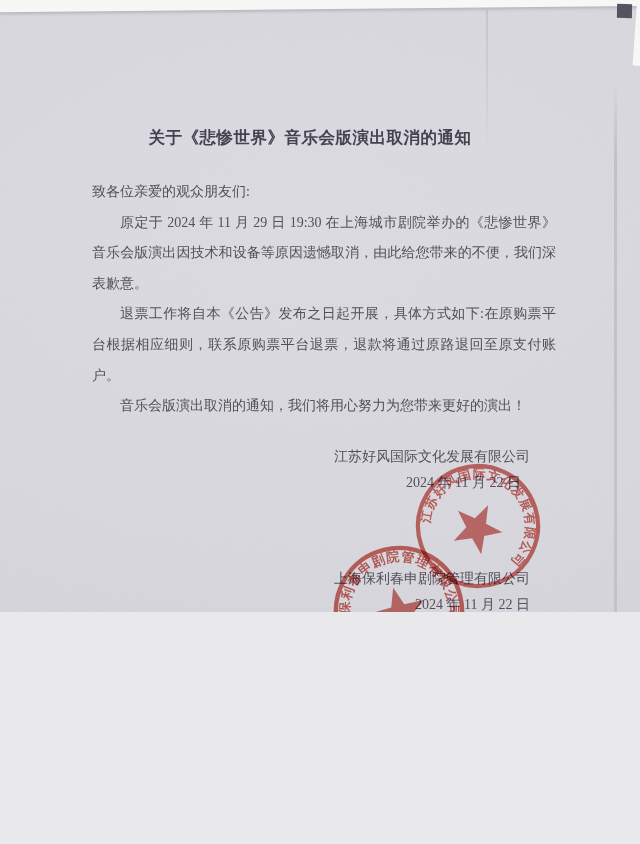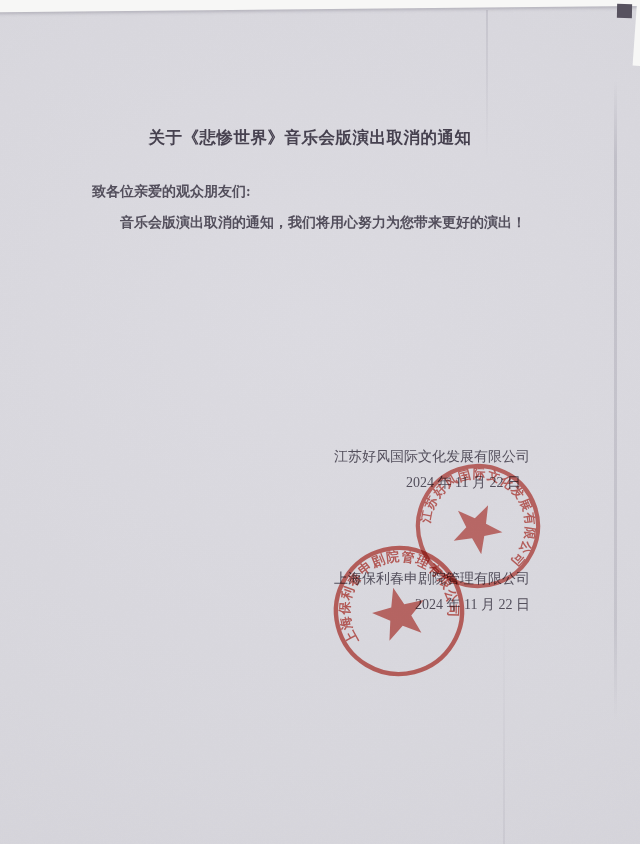--- a/index.html
+++ b/index.html
@@ -4,21 +4,21 @@
 <style>
   html, body { margin: 0; padding: 0; }
   body {
     width: 640px; height: 844px;
     background: #e9e9ec;
     font-family: "Liberation Serif", "DejaVu Serif", serif;
     overflow: hidden;
   }
   .scan {
     position: relative;
-    width: 640px; height: 844px;
+    width: 640px; height: 612px;
     overflow: hidden;
     background:
       radial-gradient(150% 95% at 48% 38%, #dcdbe1 0%, #d8d7dd 55%, #d2d1d8 100%);
   }
   
   .scan-edge-top {
     position: absolute; left: -10px; top: -17px;
     width: 680px; height: 26px;
     background: #f7f7f6;
     transform: rotate(-0.55deg);
@@ -57,21 +57,20 @@
     text-align: center;
     font-size: 16.5px; font-weight: bold;
     color: #46414f;
     letter-spacing: 0.5px;
   }
   .doc-body {
     position: absolute; left: 92px; top: 177px; width: 464px;
     font-size: 14px; line-height: 30.6px;
     color: #534f5c;
     text-align: justify;
-    font-weight: bold;
   }
   .doc-body p { margin: 0; text-indent: 2em; }
   .doc-body .salutation { text-indent: 0; }
 
   .sig { position: absolute; color: #534f5c; font-size: 14px; white-space: nowrap; }
   .sig-company-1 { top: 448px; right: 110px; }
   .sig-date-1    { top: 474px; right: 119px; }
   .sig-company-2 { top: 570px; right: 110px; }
   .sig-date-2    { top: 596px; right: 110px; }
 
@@ -101,20 +100,22 @@
   <div class="scan-edge-right"></div>
   <div class="corner-mark"></div>
   <div class="crease crease-right"></div>
   <div class="crease crease-top"></div>
   <div class="crease crease-bottom"></div>
 
   <div class="doc-title">关于《悲惨世界》音乐会版演出取消的通知</div>
 
   <div class="doc-body">
     <p class="salutation">致各位亲爱的观众朋友们:</p>
+    <p>原定于 2024 年 11 月 29 日 19:30 在上海城市剧院举办的《悲惨世界》音乐会版演出因技术和设备等原因遗憾取消，由此给您带来的不便，我们深表歉意。</p>
+    <p>退票工作将自本《公告》发布之日起开展，具体方式如下:在原购票平台根据相应细则，联系原购票平台退票，退款将通过原路退回至原支付账户。</p>
     <p>音乐会版演出取消的通知，我们将用心努力为您带来更好的演出！</p>
   </div>
 
   <div class="sig sig-company-1">江苏好风国际文化发展有限公司</div>
   <div class="sig sig-date-1">2024 年 11 月 22 日</div>
   <div class="sig sig-company-2">上海保利春申剧院管理有限公司</div>
   <div class="sig sig-date-2">2024 年 11 月 22 日</div>
 
   <svg class="stamp stamp-1" width="150" height="150" viewBox="0 0 150 150">
     <g transform="rotate(26 75 75)">

